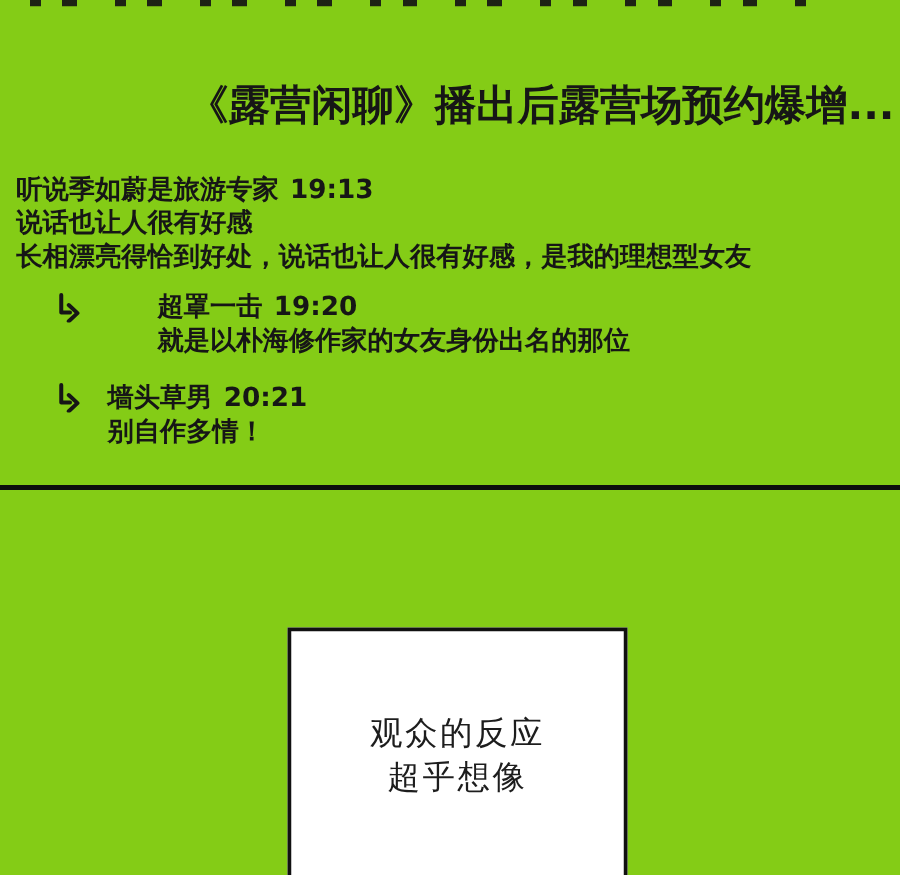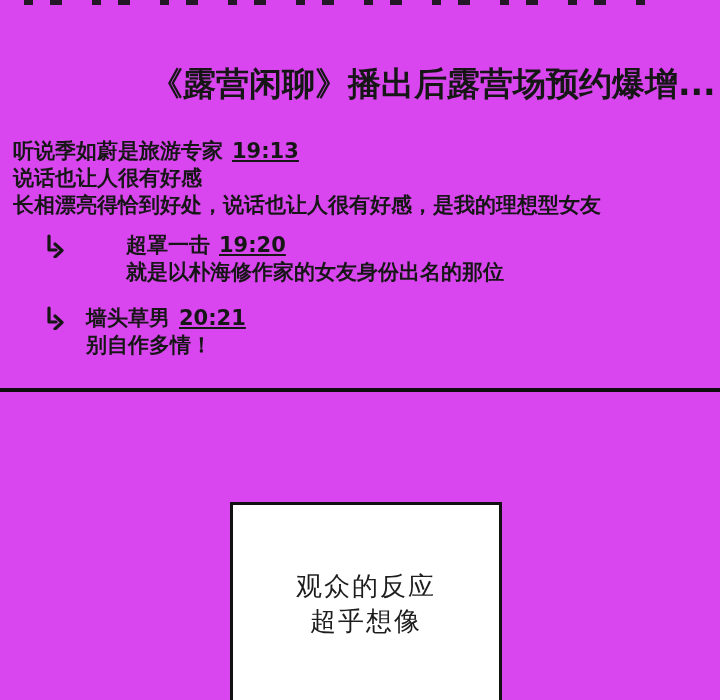--- a/index.html
+++ b/index.html
@@ -1,21 +1,21 @@
 <!DOCTYPE html>
 <html><head>
 <meta charset="utf-8">
 <style>
   html, body { margin: 0; padding: 0; background: #ffffff; }
   .canvas {
     position: relative;
     width: 720px;
     height: 700px;
     overflow: hidden;
-    background: #d946ef;
+    background: #84cc16;
     color: #161616;
     font-family: "DejaVu Sans", sans-serif;
   }
 
   
   .top-remnants {
     position: absolute;
     top: 0; left: 24px;
     width: 622px; height: 5px;
     background:
@@ -35,21 +35,21 @@
   }
 
   .post {
     position: absolute;
     left: 13px; top: 138px;
     font-size: 21px;
     line-height: 27px;
     font-weight: 700;
     white-space: nowrap;
   }
-  .meta-time { margin-left: 9px; text-decoration: underline; }
+  .meta-time { margin-left: 9px; }
 
   .reply {
     position: absolute;
     left: 86px;
     font-size: 21px;
     line-height: 27px;
     font-weight: 700;
     white-space: nowrap;
   }
   .reply-1 { top: 232px; margin-left: 40px; }

